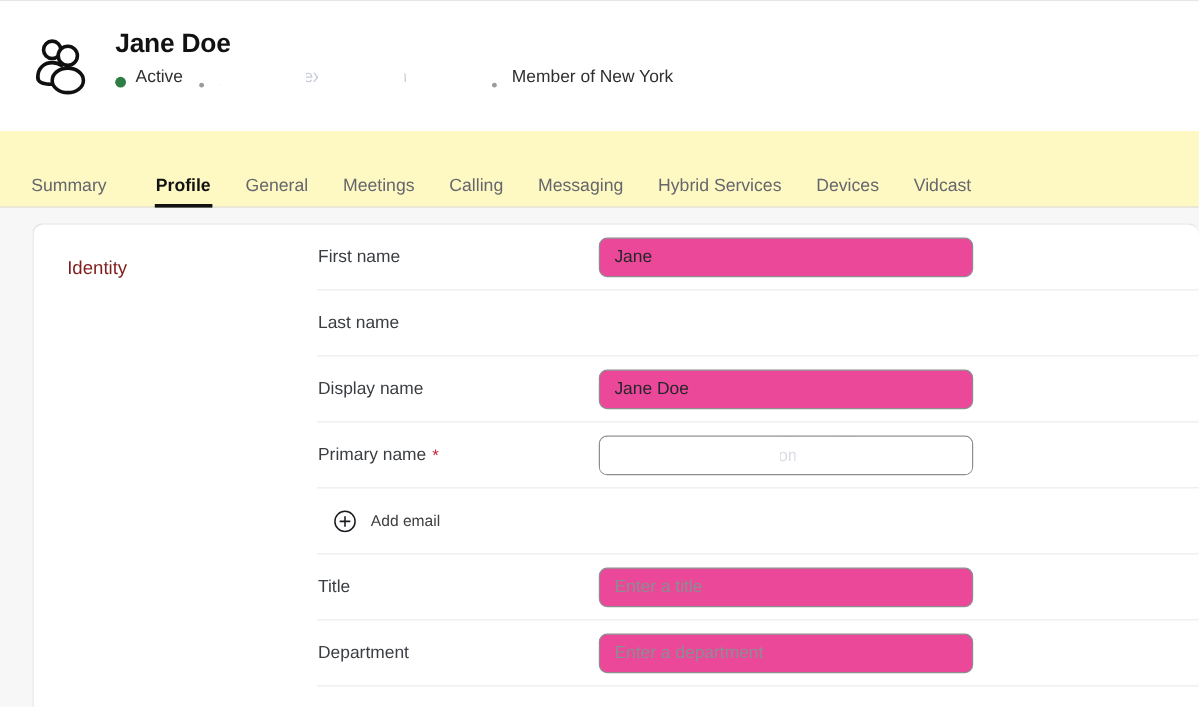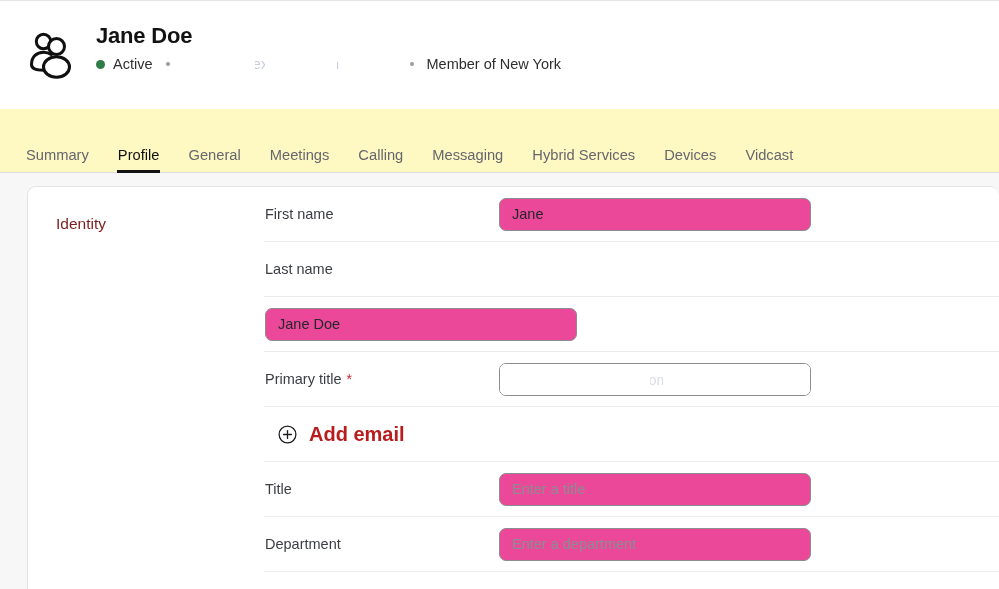--- a/index.html
+++ b/index.html
@@ -48,21 +48,21 @@
   .user-name {
     font-size: 22px;
     font-weight: bold;
     color: #121212;
     letter-spacing: -0.2px;
     line-height: 26px;
     margin: 0 0 6px 0;
   }
   .status-row {
     display: flex;
-    align-items: center;
+    align-items: flex-end;
     font-size: 14.5px;
     color: #3b3b3b;
     line-height: 18px;
     height: 18px;
     white-space: nowrap;
   }
   .status-dot {
     width: 9px;
     height: 9px;
     border-radius: 50%;
@@ -122,21 +122,22 @@
     font-size: 14.7px;
     color: #66666d;
     padding: 0 0 9px 0;
     margin-right: 29px;
     cursor: pointer;
     position: relative;
     white-space: nowrap;
   }
   .tab.active {
     color: #121212;
-    font-weight: normal;
+    font-weight: bold;
+    margin-left: 12px;
   }
   .tab.active::after {
     content: "";
     position: absolute;
     left: -1px;
     right: -1px;
     bottom: -1px;
     height: 3px;
     background: #121212;
   }
@@ -239,23 +240,23 @@
 
   .add-link {
     display: flex;
     align-items: center;
     cursor: pointer;
     user-select: none;
     padding-left: 13px;
   }
   .add-link .plus-ico { display: inline-flex; margin-right: 12px; }
   .add-link .add-text {
-    font-size: 20px;
-    font-weight: bold;
-    color: #b91c1c;
+    font-size: 13px;
+    font-weight: normal;
+    color: #404040;
     line-height: 18px;
   }
 </style>
 </head>
 <body>
 
 <div class="top-rule"></div>
 
 <div class="header">
 
@@ -323,28 +324,31 @@
         </div>
       </div>
 
       <div class="field-row">
         <div class="field-label">
           <span>Last name</span>
         </div>
       </div>
 
       <div class="field-row">
+        <div class="field-label">
+          <span>Display name</span>
+        </div>
         <div class="field-control">
           <input class="text-input" type="text" value="Jane Doe" style="">
         </div>
       </div>
 
       <div class="field-row">
         <div class="field-label">
-          <span>Primary title</span>
+          <span>Primary name</span>
           <span class="req-star">*</span>
         </div>
         <div class="field-control">
           <div class="redacted-input">
             <span class="ghost">jane.doe@example.com</span>
             <span class="mask4"></span>
             <span class="mask5"></span>
             <span class="mask1"></span>
             <span class="mask2"></span>
             <span class="mask3"></span>

